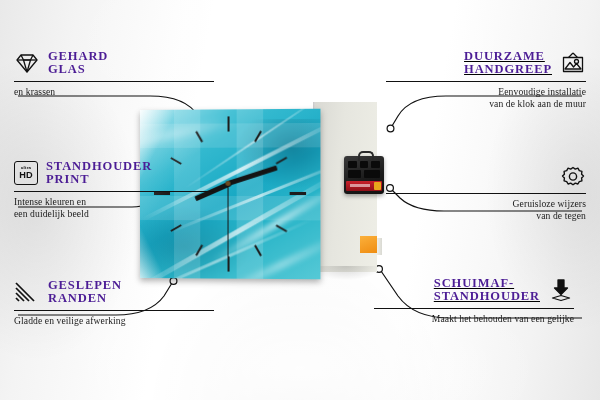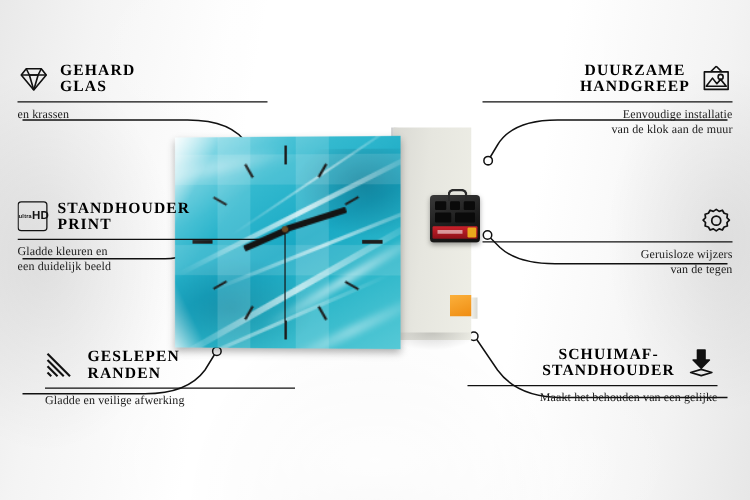--- a/index.html
+++ b/index.html
@@ -93,41 +93,41 @@
   .foam-side{position:absolute;left:242px;top:142px;width:5px;height:17px;
     background:linear-gradient(90deg,#f0f0ea,#d9d9d2);}
 
   
   .feat{position:absolute;width:200px;}
   .feat .head{display:flex;align-items:center;gap:8px;}
   .feat.right .head{flex-direction:row-reverse;}
   .feat .titles{display:flex;flex-direction:column;line-height:1.06;}
   .feat .t1,.feat .t2{
     font-family:"Liberation Serif",serif;font-weight:700;font-size:12.5px;
-    letter-spacing:.9px;color:#000000;white-space:nowrap;}
-  .feat.right .titles{align-items:center;text-align:right;}
+    letter-spacing:.9px;color:#4c1d95;white-space:nowrap;}
+  .feat.right .titles{align-items:flex-start;text-align:right;text-decoration:underline;}
   .feat .rule{height:1px;background:#111;margin-top:4px;width:100%;}
   .feat .desc{
     font-family:"Liberation Serif",serif;font-size:9.6px;color:#1b1b1b;
     line-height:1.28;margin-top:4px;letter-spacing:.1px;}
   .feat.right .desc{text-align:right;}
 
   .icon{width:26px;height:24px;flex:0 0 auto;display:block;}
 
   .hd-badge{width:22px;height:22px;border:1.4px solid #111;border-radius:3px;
-    display:flex;flex-direction:row;align-items:center;justify-content:flex-start;flex:0 0 auto;}
+    display:flex;flex-direction:column;align-items:center;justify-content:center;flex:0 0 auto;}
   .hd-badge .u{font-family:"Liberation Sans",sans-serif;font-size:4.4px;font-weight:700;
     letter-spacing:.2px;color:#111;line-height:1;}
   .hd-badge .h{font-family:"Liberation Sans",sans-serif;font-size:9.2px;font-weight:700;
     letter-spacing:.2px;color:#111;line-height:1.05;}
 
   
   #feat-gehard{left:14px;top:50px;}
   #feat-print{left:14px;top:160px;}
-  #feat-randen{left:14px;top:279px;margin-left:22px;}
+  #feat-randen{left:14px;top:279px;}
   #feat-handgreep{left:386px;top:50px;width:200px;}
   #feat-mechanisme{left:386px;top:165px;width:200px;}
   #feat-standhouder{left:374px;top:277px;width:200px;}
 
   .connectors{position:absolute;inset:0;}
 </style>
 </head>
 <body>
 
 <div id="root">
@@ -249,21 +249,21 @@
         <span class="u">ultra</span>
         <span class="h">HD</span>
       </div>
       <div class="titles">
         <span class="t1">STANDHOUDER</span>
         <span class="t2">PRINT</span>
       </div>
     </div>
     <div class="rule"></div>
     <div class="desc">
-      <div>Gladde kleuren en</div>
+      <div>Intense kleuren en</div>
       <div>een duidelijk beeld</div>
     </div>
   </div>
 
   <div class="feat left" id="feat-randen">
     <div class="head">
       <svg class="icon" viewBox="0 0 26 24">
         <g stroke="#111" stroke-width="1.7" stroke-linecap="butt">
           <path d="M2 3 L20 21"></path>
             <path d="M2 8 L15 21"></path>

